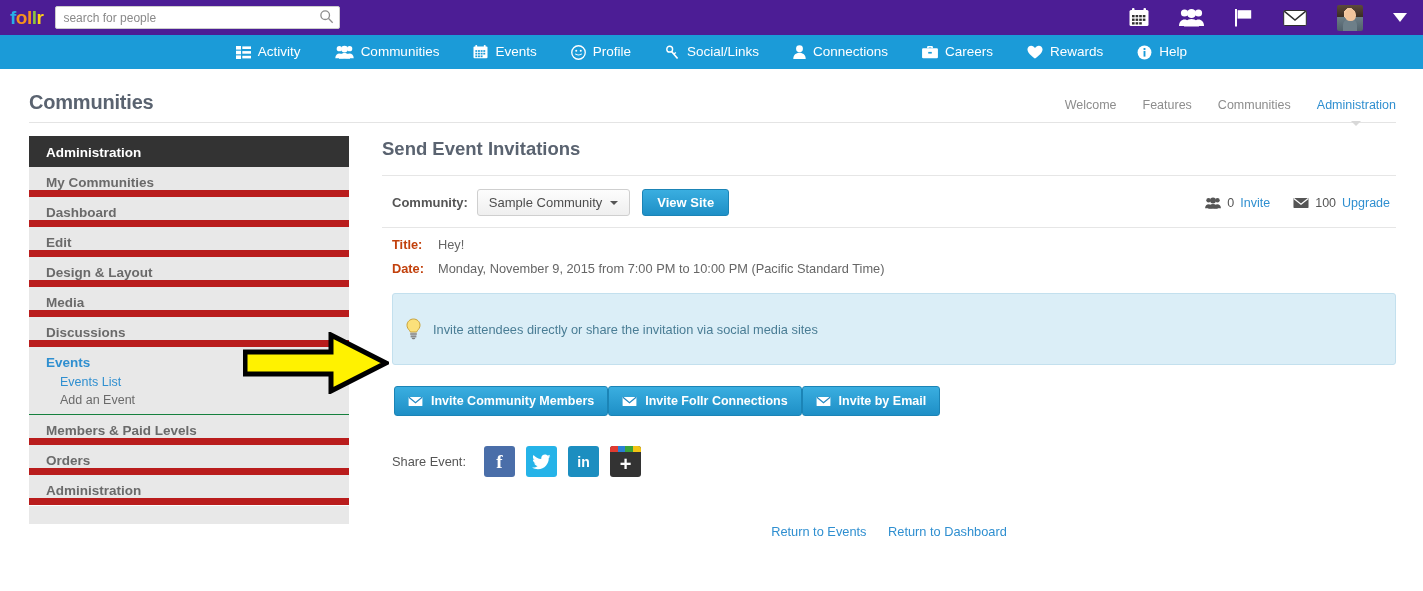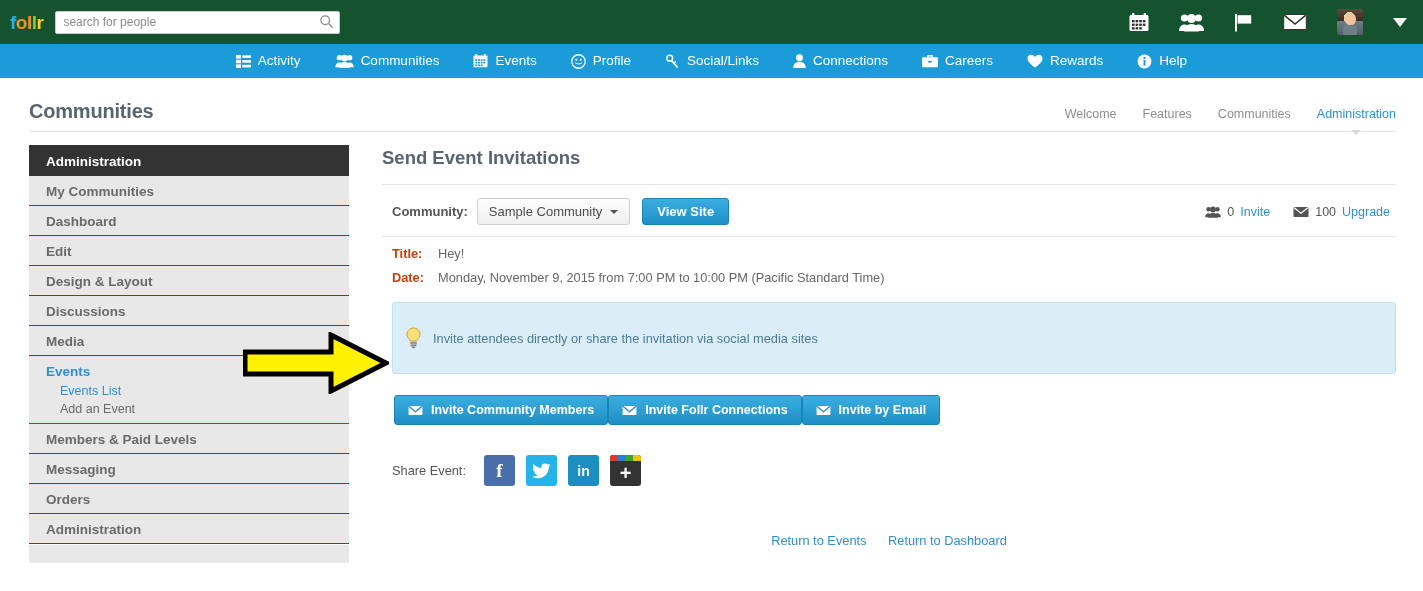--- a/index.html
+++ b/index.html
@@ -9,21 +9,21 @@
     background:#ffffff;
     font-family:"Liberation Sans", sans-serif;
     font-size:13px;
     color:#444;
     overflow:hidden;
     position:relative;
   }
 
   
   .topbar {
-    height:44px; background:#14532d;
+    height:35px; background:#4c1d95;
     display:flex; align-items:center;
     padding:0 12px 0 10px;
     position:relative;
   }
   .logo { font-size:19px; font-weight:bold; letter-spacing:-0.5px; margin-right:12px; line-height:1; }
   .logo .l1{color:#28b0e6;} .logo .l2{color:#f6921e;} .logo .l3{color:#f6921e;}
   .logo .l4{color:#8dc63f;} .logo .l5{color:#fdd017;}
 
   .search-wrap { position:relative; width:285px; }
   .search-input {
@@ -96,21 +96,21 @@
   
   .layout { display:flex; padding:13px 27px 0 29px; gap:33px; }
 
   
   .sidebar { width:320px; flex:none; }
   .side-head {
     background:#333333; color:#fff; font-size:13.5px; font-weight:bold;
     padding:9px 0 9px 17px; height:31px;
   }
   .side-item {
-    background:#e8e8e8; border-bottom:1px solid #b91c1c;
+    background:#e8e8e8; border-bottom:7px solid #b91c1c;
     padding:8px 0 8px 17px; font-size:13.5px; font-weight:bold; color:#6a6a6a;
     cursor:pointer; height:30px;
   }
   .side-item.link-blue { color:#2f8fd0; }
   .side-sub {
     background:#e8e8e8; padding:2px 0 2px 31px;
     font-size:12.5px; font-weight:normal; color:#6a6a6a; cursor:pointer;
   }
   .side-sub.active { color:#2f8fd0; }
   .side-group-end { border-bottom:1px solid #15803d; }
@@ -347,27 +347,26 @@
 <div class="head-rule"></div>
 
 <div class="layout">
 
   <div class="sidebar">
     <div class="side-head">Administration</div>
     <div class="side-item">My Communities</div>
     <div class="side-item">Dashboard</div>
     <div class="side-item">Edit</div>
     <div class="side-item">Design &amp; Layout</div>
+    <div class="side-item">Media</div>
     <div class="side-item">Discussions</div>
-    <div class="side-item">Media</div>
     <div class="side-item link-blue" style="border-bottom:none;padding-bottom:3px;height:auto;">Events</div>
     <div class="side-sub active">Events List</div>
     <div class="side-sub side-group-end" style="padding-bottom:7px;">Add an Event</div>
     <div class="side-item">Members &amp; Paid Levels</div>
-    <div class="side-item">Messaging</div>
     <div class="side-item">Orders</div>
     <div class="side-item">Administration</div>
     <div class="side-foot"></div>
   </div>
 
   <div class="main">
     <div class="main-title">Send Event Invitations</div>
     <div class="main-rule"></div>
 
     <div class="comm-row">

